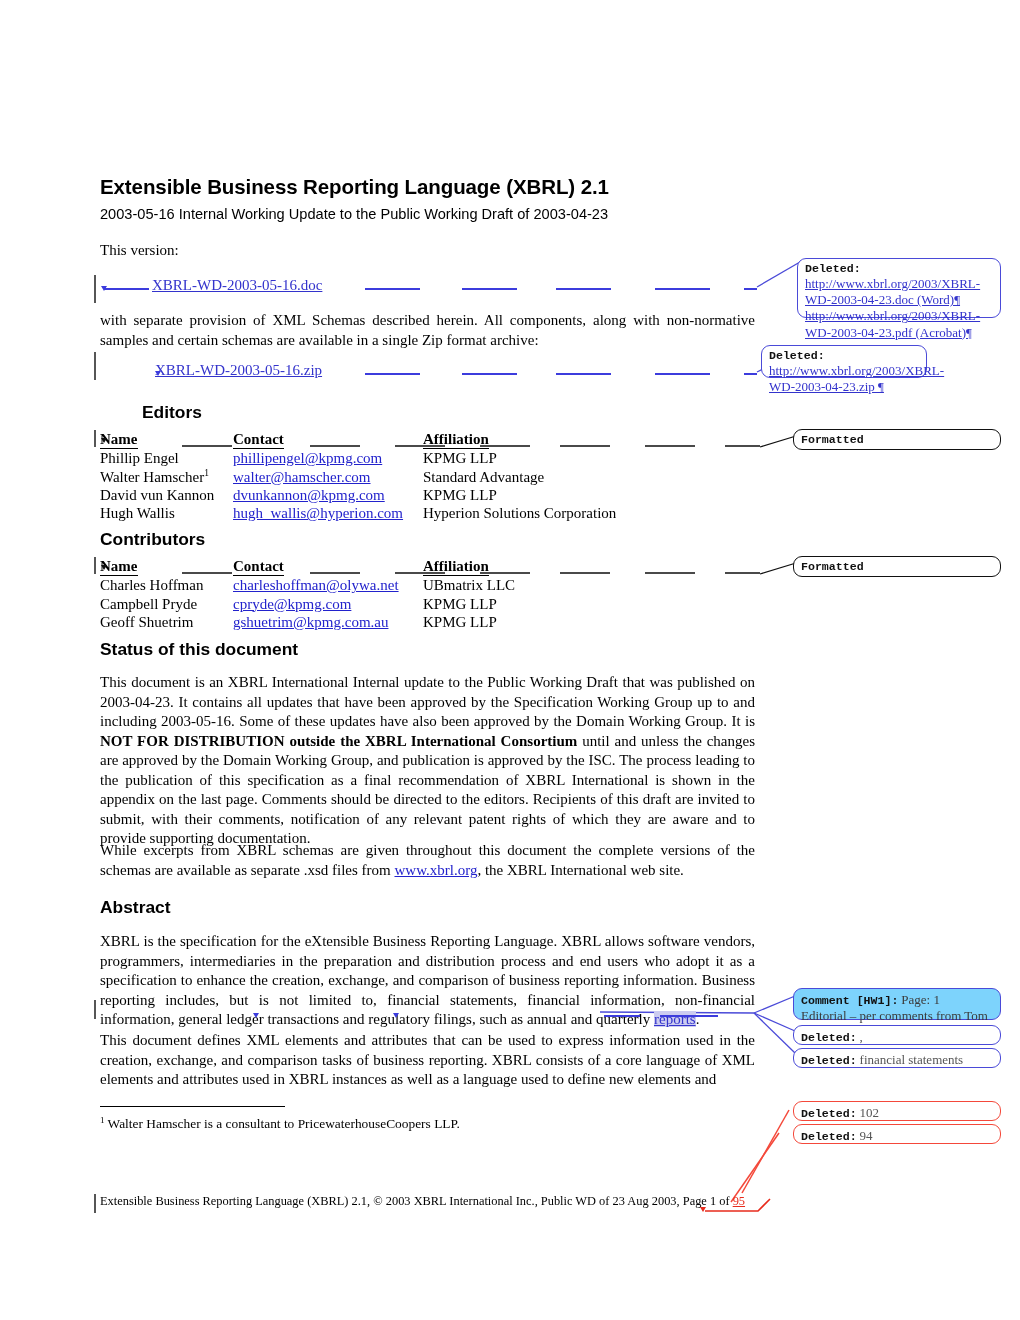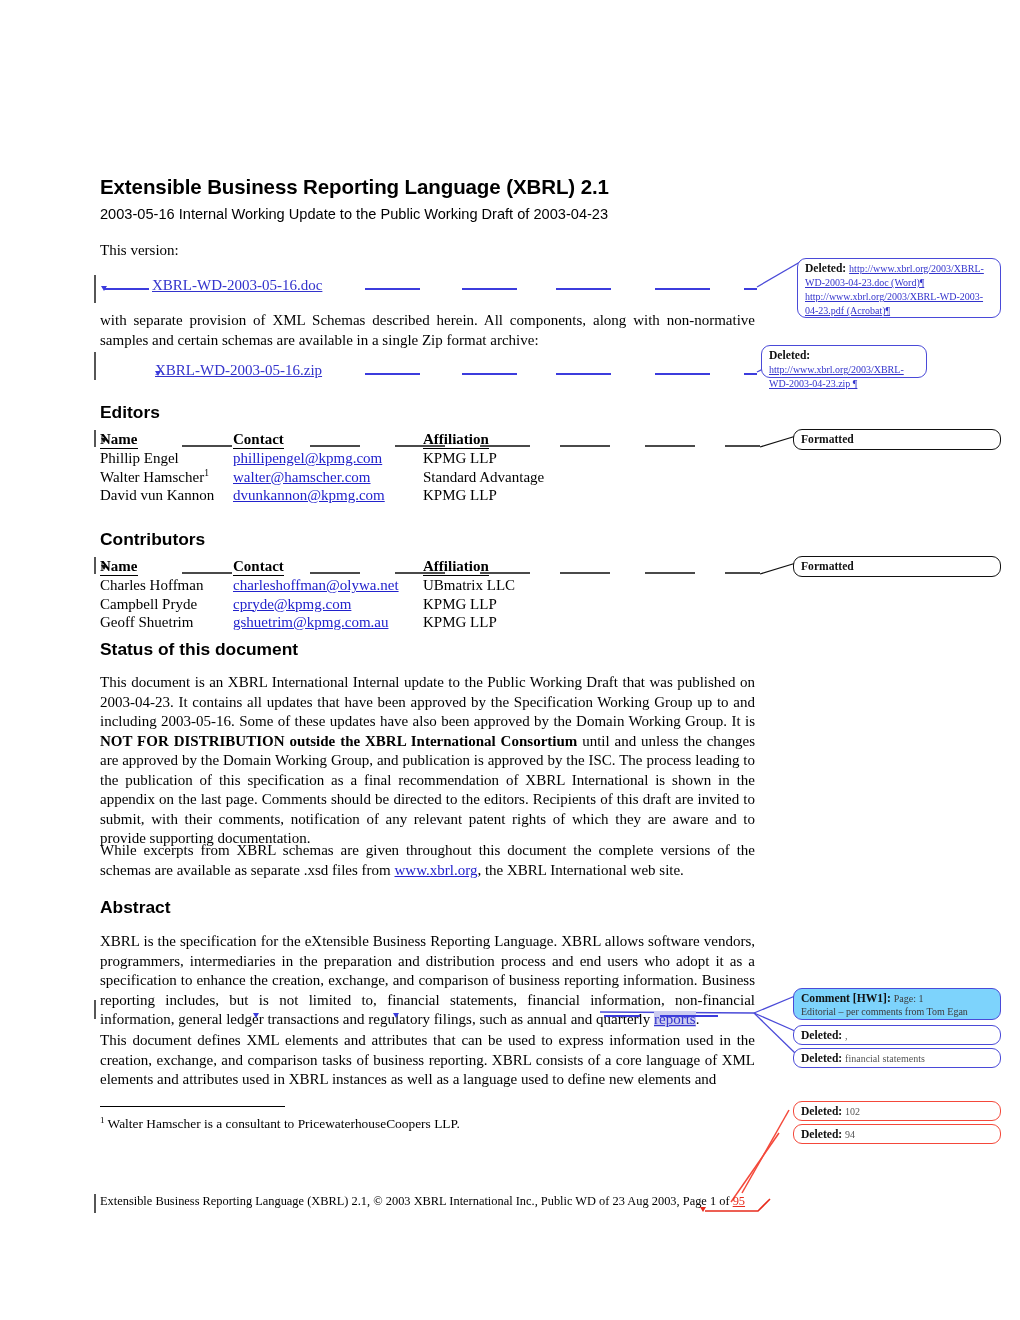--- a/index.html
+++ b/index.html
@@ -133,27 +133,27 @@
   .balloon {
     position: absolute;
     box-sizing: border-box;
     border-radius: 9px;
     padding: 3px 7px 4px 7px;
     font-size: 11.6px;
     line-height: 1.22;
     background: #ffffff;
   }
   .balloon .lbl {
-    font-family: Liberation Serif, serif;
+    font-family: Liberation Mono, monospace;
     font-weight: bold;
     font-size: 11.6px;
   }
   .balloon .val {
     font-family: "Liberation Serif", "DejaVu Serif", serif;
-    font-size: 10px;
+    font-size: 13px;
   }
   .balloon .val.u {
     color: #3333cc;
     text-decoration: underline;
   }
 
   .balloon.blue {
     border: 1.4px solid #4a4ad8;
     color: #555555;
   }
@@ -287,21 +287,21 @@
   <div style="position:absolute; left:155px; top:361px;">
     <span class="ins-link">XBRL-WD-2003-05-16.zip</span>
   </div>
   <div class="caret blue" style="left:155px; top:371px;"></div>
   <div class="stub blue" style="left:365px; top:373px; width:55px;"></div>
   <div class="stub blue" style="left:462px; top:373px; width:55px;"></div>
   <div class="stub blue" style="left:556px; top:373px; width:55px;"></div>
   <div class="stub blue" style="left:655px; top:373px; width:55px;"></div>
   <div class="stub blue" style="left:744px; top:373px; width:13px;"></div>
 
-  <div class="col" style="top:403px;">
+  <div class="col" style="top:403px;margin-left:42px;">
     <div class="h2">Editors</div>
   </div>
 
   <table class="tbl" style="position:absolute; left:100px; top:430px;">
     <thead>
       <tr>
         <th class="c-name"><span class="hdr-ul">Name</span></th>
         <th class="c-cont"><span class="hdr-ul">Contact</span></th>
         <th class="c-aff"><span class="hdr-ul">Affiliation</span></th>
       </tr>
@@ -314,20 +314,25 @@
       </tr>
       <tr>
         <td><span>Walter Hamscher</span><sup class="fn">1</sup></td>
         <td><span class="link">walter@hamscher.com</span></td>
         <td>Standard Advantage</td>
       </tr>
       <tr>
         <td>David vun Kannon</td>
         <td><span class="link">dvunkannon@kpmg.com</span></td>
         <td>KPMG LLP</td>
+      </tr>
+      <tr>
+        <td>Hugh Wallis</td>
+        <td><span class="link">hugh_wallis@hyperion.com</span></td>
+        <td>Hyperion Solutions Corporation</td>
       </tr>
     </tbody>
   </table>
 
   <div class="caret black" style="left:101px; top:438px;"></div>
   <div class="stub dark" style="left:182px; top:445px; width:50px;"></div>
   <div class="stub dark" style="left:310px; top:445px; width:50px;"></div>
   <div class="stub dark" style="left:395px; top:445px; width:50px;"></div>
   <div class="stub dark" style="left:480px; top:445px; width:50px;"></div>
   <div class="stub dark" style="left:560px; top:445px; width:50px;"></div>

